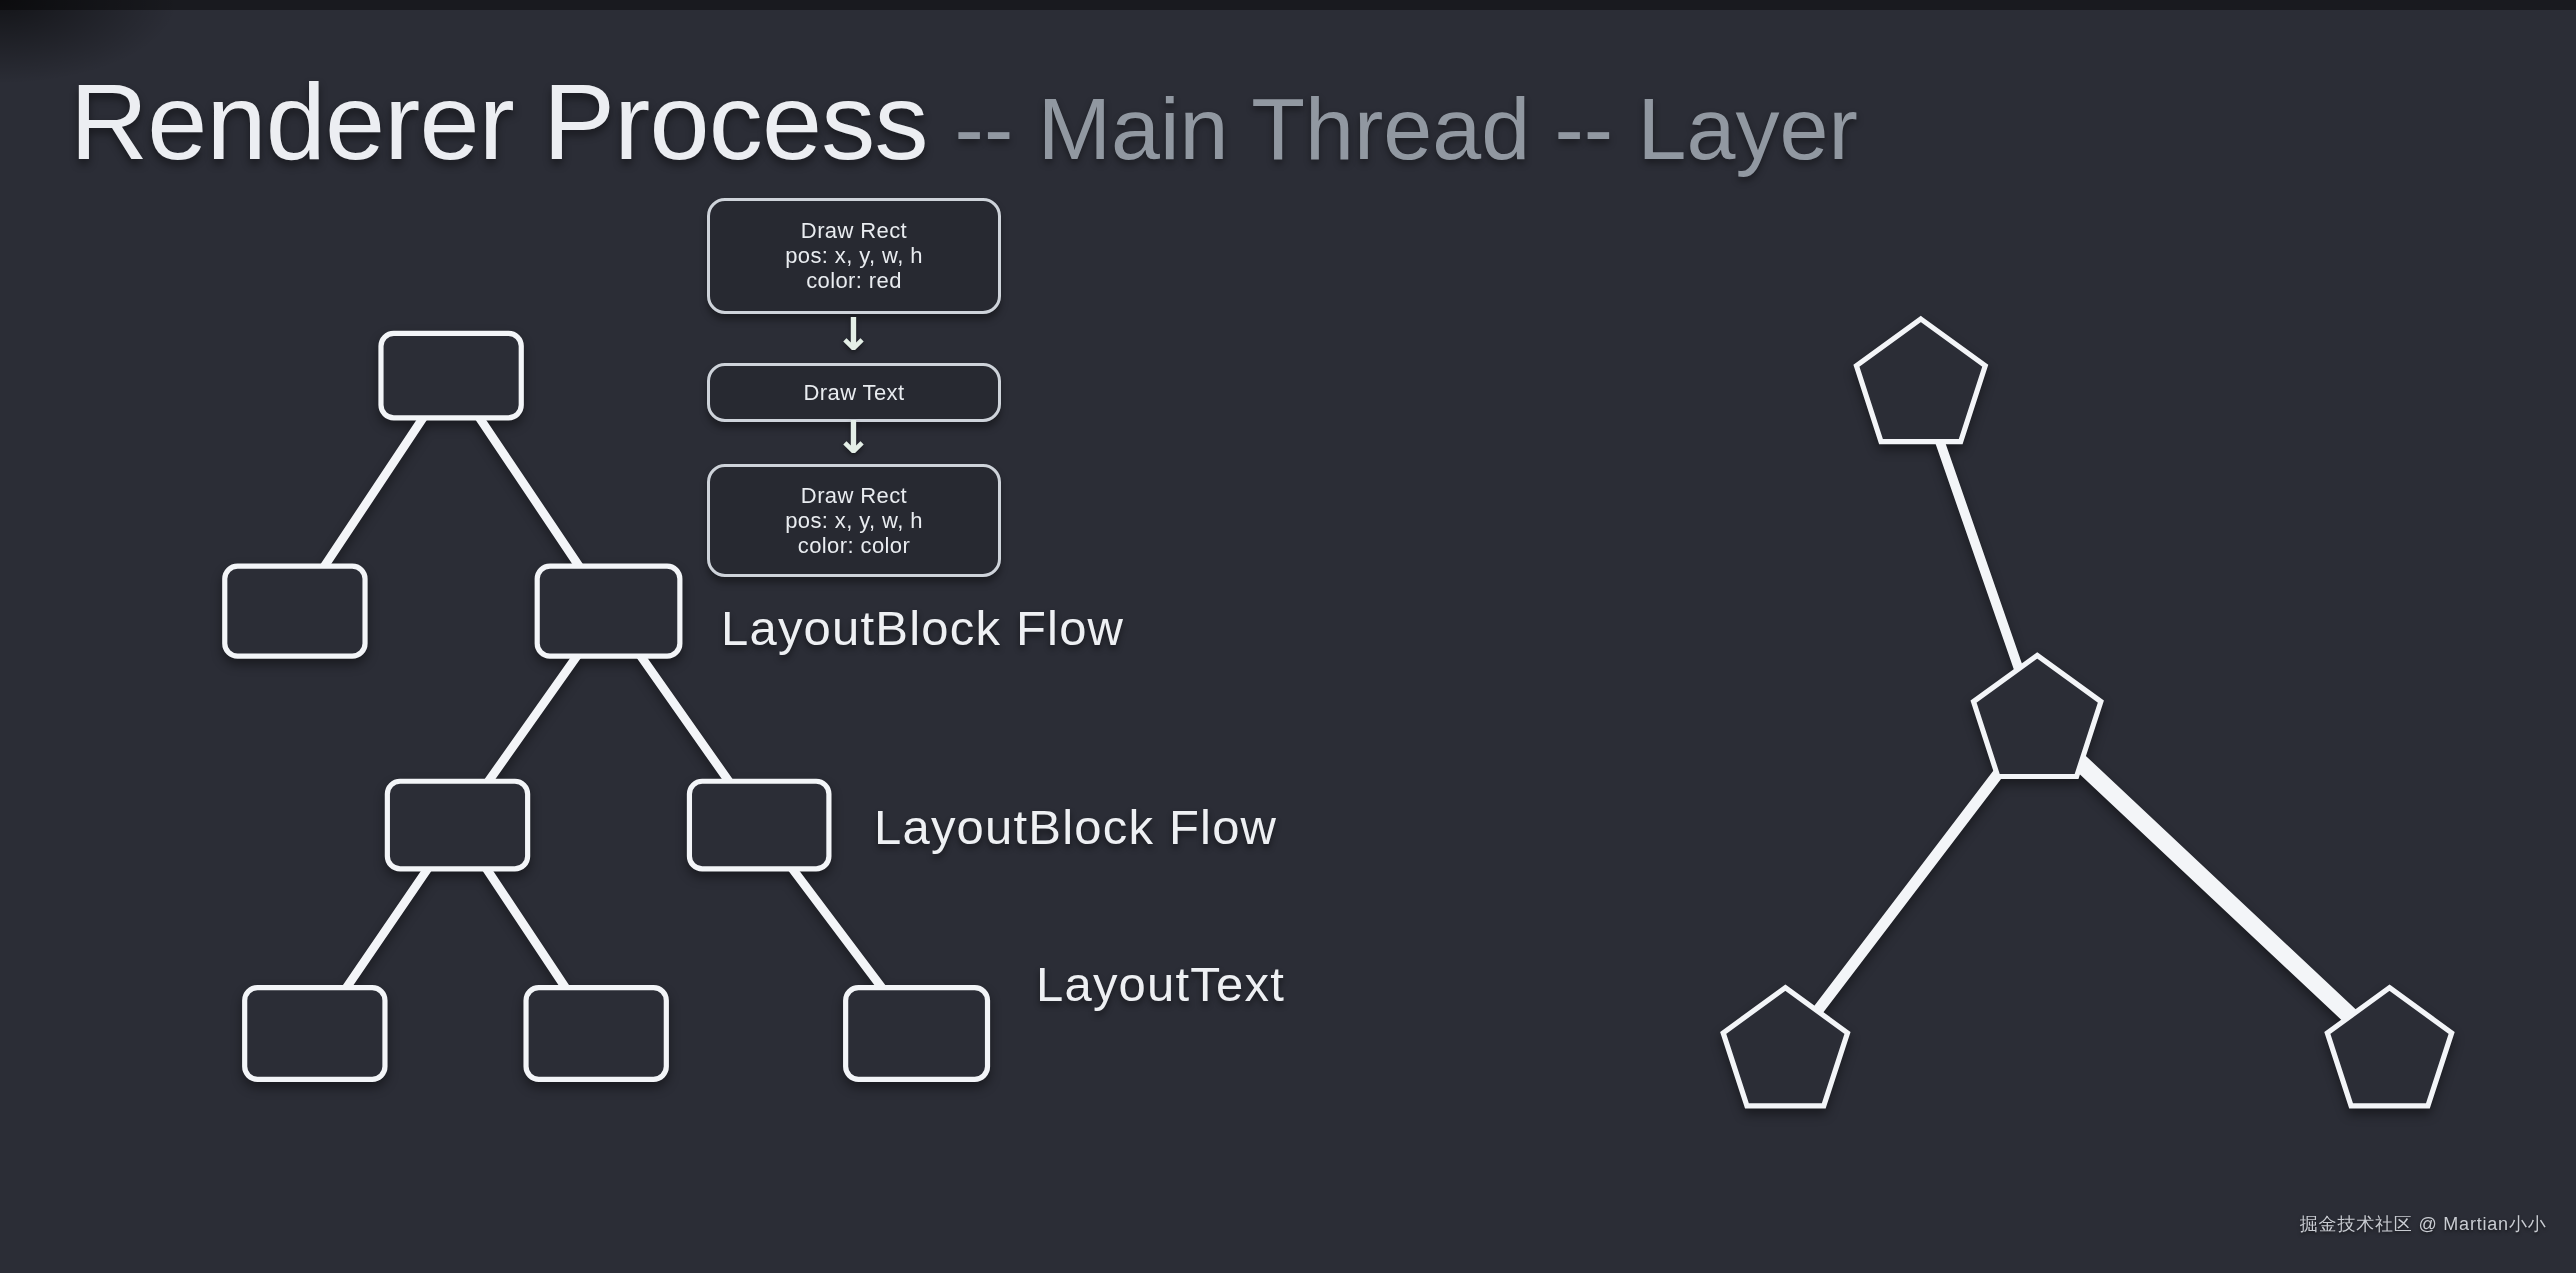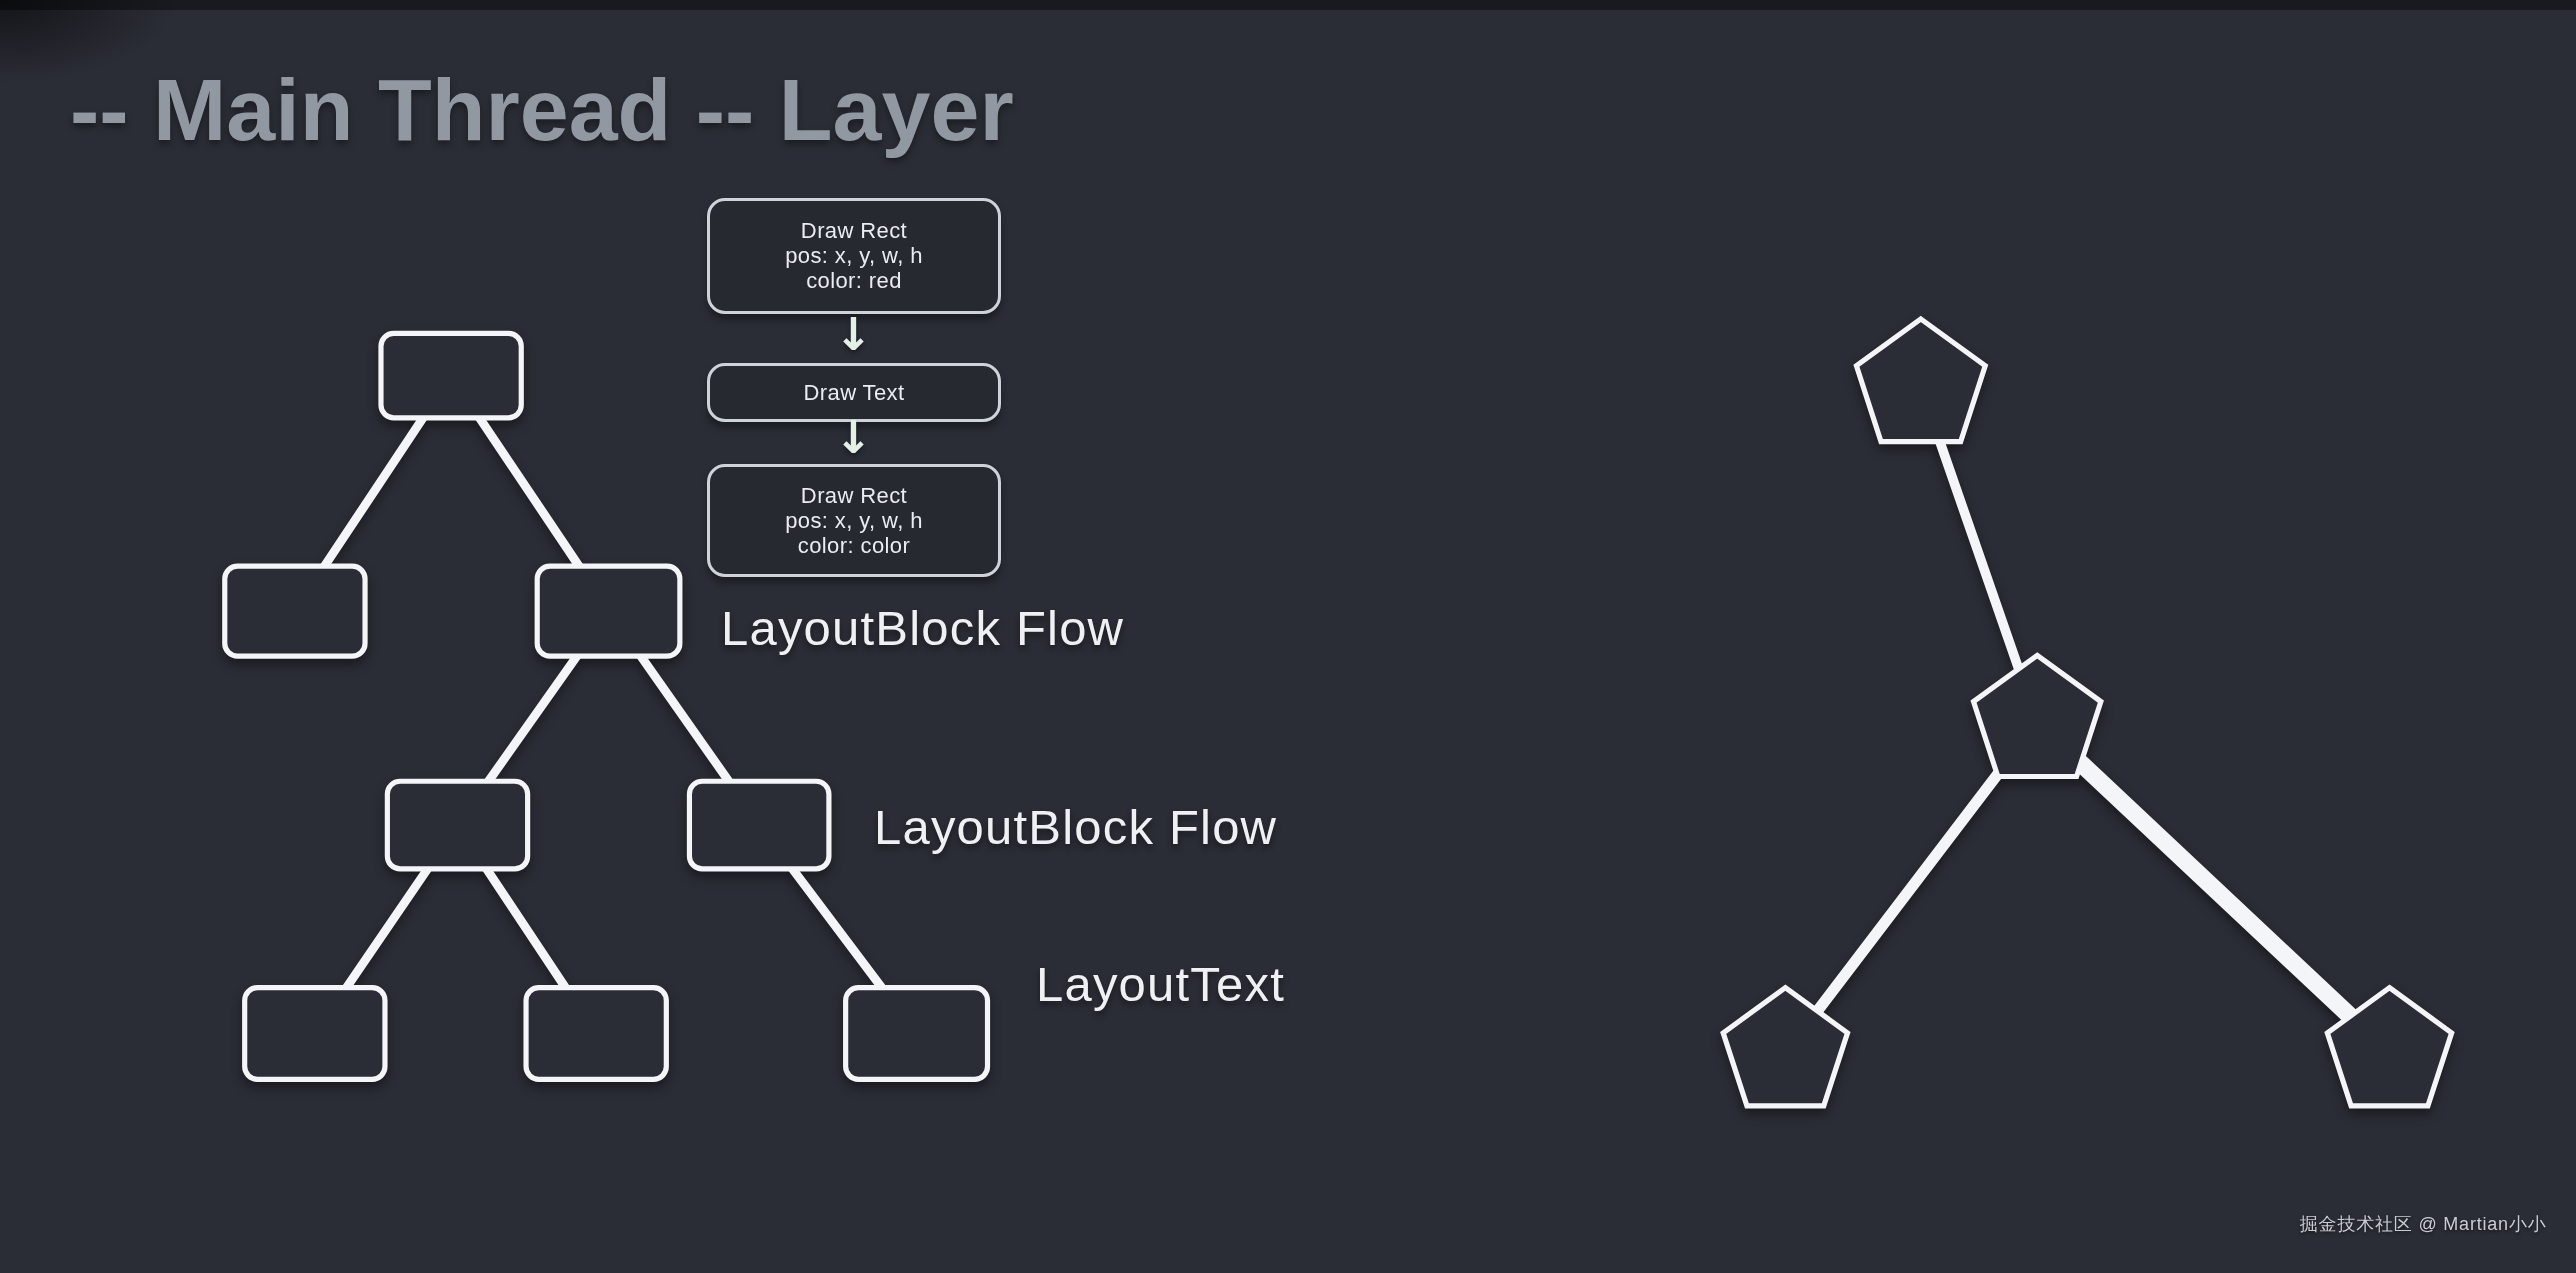--- a/index.html
+++ b/index.html
@@ -13,21 +13,21 @@
     position:absolute;left:0;top:0;width:335px;height:175px;pointer-events:none;
     background:radial-gradient(ellipse 255px 120px at 0% 0%, rgba(0,0,0,.55), rgba(0,0,0,0) 70%);
   }
   .title{
     position:absolute;left:70px;top:59px;margin:0;display:flex;align-items:baseline;gap:27px;
     font-weight:500;white-space:nowrap;
   }
   .title-main{font-size:108px;color:var(--c-title_main,#eceef2);letter-spacing:-0.8px;
     text-shadow:0 4.8px 8px rgba(0,0,0,.45);}
   .title-suffix{font-size:88px;color:var(--c-title_muted,#9198a1);letter-spacing:0px;
-    text-shadow:0 4px 7.2px rgba(0,0,0,.4);font-weight:bold;}
+    text-shadow:0 4px 7.2px rgba(0,0,0,.4);}
   svg.diagram{position:absolute;left:0;top:0;}
   .tree-line{stroke:var(--c-stroke,#f3f5f8);stroke-linecap:round;fill:none;}
   .tree-node{fill:var(--c-bg,#2b2d36);stroke:var(--c-stroke,#f3f5f8);stroke-width:6.5;}
   .shape-layer{filter:drop-shadow(0 7px 7px rgba(0,0,0,.42));}
   .cmd-box{
     position:absolute;box-sizing:border-box;
     border:3.2px solid var(--c-box_border,#ced3da);border-radius:18px;
     background:rgba(0,0,0,0.08);
     display:flex;flex-direction:column;align-items:center;justify-content:center;
     row-gap:1px;color:var(--c-box_text,#e9ecf0);
@@ -60,20 +60,21 @@
 </style>
 </head>
 <body>
 
 <div class="stage">
 
   <div class="top-strip"></div>
   <div class="corner-shade"></div>
 
   <h1 class="title">
+    <span class="title-main">Renderer Process</span>
     <span class="title-suffix">-- Main Thread -- Layer</span>
   </h1>
 
   <svg class="diagram" width="2576" height="1274" viewBox="0 0 3232 1598">
 
     <g class="shape-layer">
       <line class="tree-line" stroke-width="11" x1="566" y1="471" x2="370" y2="766"></line>
       <line class="tree-line" stroke-width="11" x1="566" y1="471" x2="764" y2="766"></line>
       <line class="tree-line" stroke-width="11" x1="764" y1="766" x2="574" y2="1035"></line>
       <line class="tree-line" stroke-width="11" x1="764" y1="766" x2="953" y2="1035"></line>

